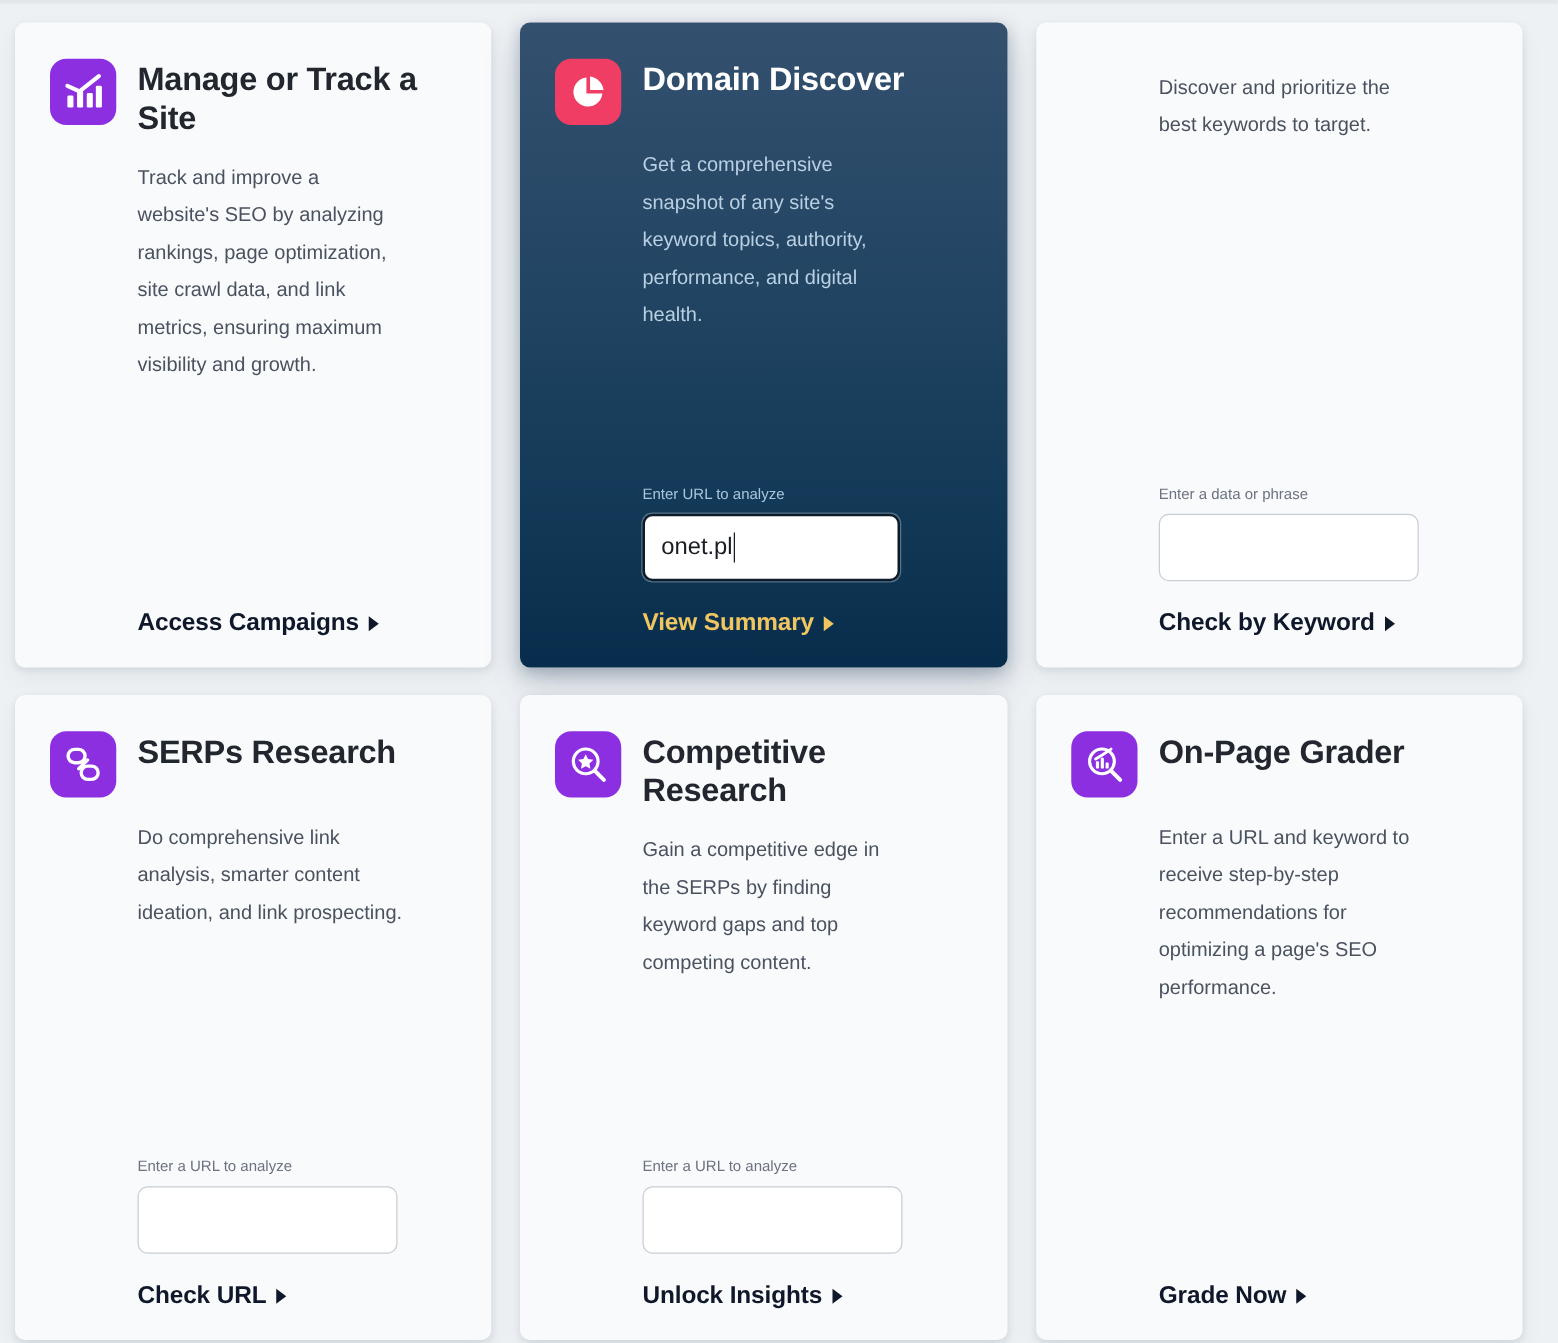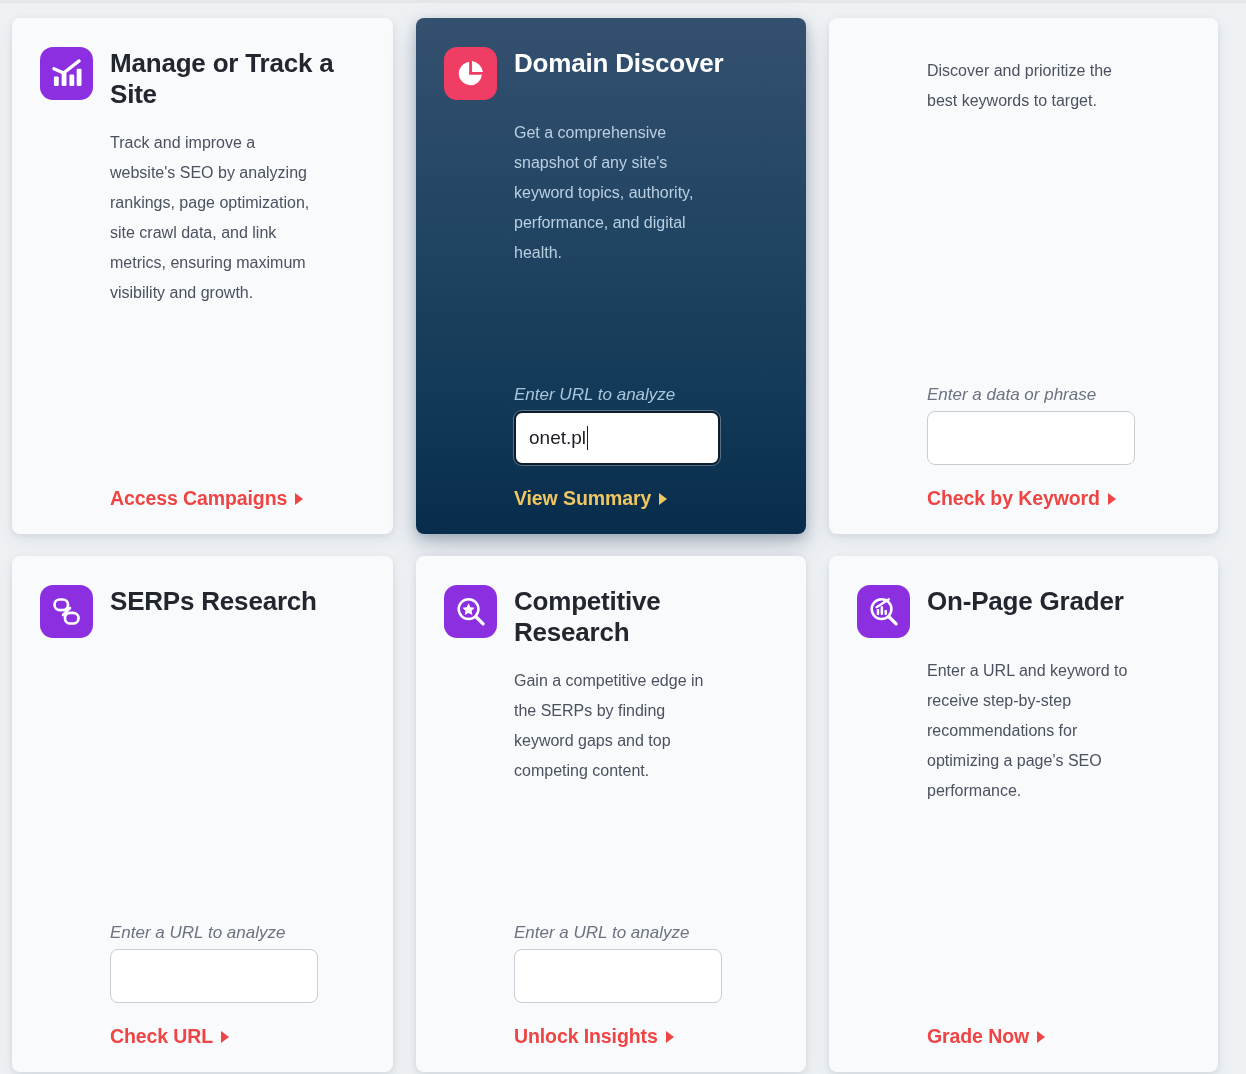--- a/index.html
+++ b/index.html
@@ -86,25 +86,24 @@
     line-height: 30px;
     color: #4a5260;
     max-width: 212px;
   }
   .featured .card-body { color: #b9cfe2; max-width: 196px; }
 
   .spacer { flex: 1 1 auto; min-height: 10px; }
 
   .field-block { margin-left: 70px; }
   .field-label {
-    font-size: 17px;
+    font-size: 12px;
     line-height: 18px;
     color: #6b7280;
     margin-bottom: 7px;
-    font-style: italic;
   }
   .featured .field-label { color: #a9c6dd; }
   .text-input {
     display: block;
     box-sizing: border-box;
     width: 208px;
     height: 54px;
     border-radius: 8px;
     border: 1px solid #c9ced4;
     background: #ffffff;
@@ -135,21 +134,21 @@
     padding: 4px 13px;
     font-size: 19px;
     color: #1a1d23;
   }
 
   .cta {
     margin-left: 70px;
     margin-top: 22px;
     font-size: 19.5px;
     font-weight: bold;
-    color: #ef4444;
+    color: #0f172a;
     letter-spacing: -0.1px;
     display: inline-flex;
     align-items: center;
     gap: 8px;
     cursor: pointer;
     width: fit-content;
   }
   .featured .cta { color: #f0c661; }
   .cta .tri {
     display: inline-block;
@@ -232,20 +231,21 @@
         <svg width="31" height="31" viewBox="0 0 32 32" aria-hidden="true">
           <g fill="none" stroke="#fff" stroke-width="2.8" stroke-linecap="round">
             <rect x="3.6" y="3.6" width="14" height="11" rx="5.5" transform="rotate(0 10.6 9.1)"></rect>
             <rect x="14.4" y="17.4" width="14" height="11" rx="5.5"></rect>
             <path d="M12.4 19.6 L19.6 12.4"></path>
           </g>
         </svg>
       </div>
       <div class="card-title">SERPs Research</div>
     </div>
+    <div class="card-body">Do comprehensive link analysis, smarter content ideation, and link prospecting.</div>
     <div class="spacer"></div>
     <div class="field-block">
       <div class="field-label">Enter a URL to analyze</div>
       <input class="text-input" type="text" value="" style="">
     </div>
     <div class="cta">
       <span>Check URL</span>
       <span class="tri"></span>
     </div>
   </div>

